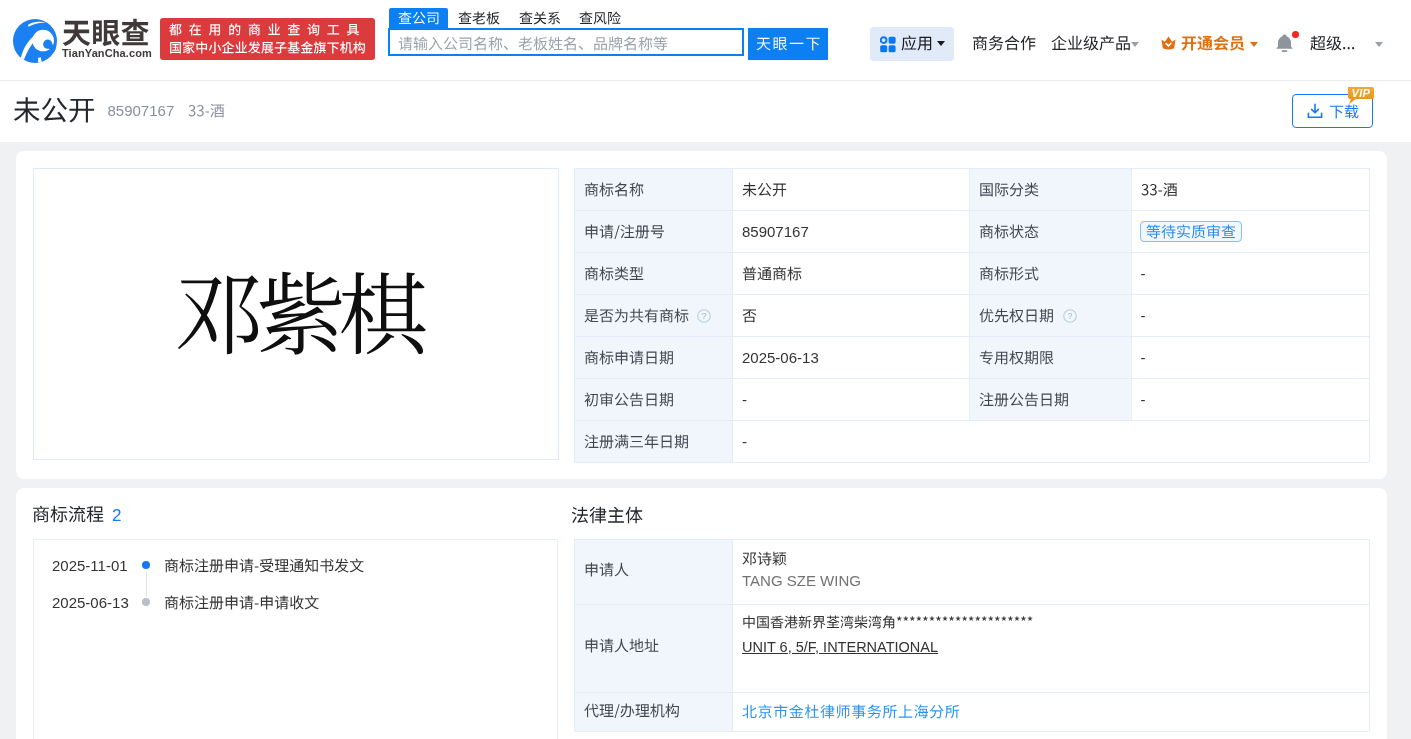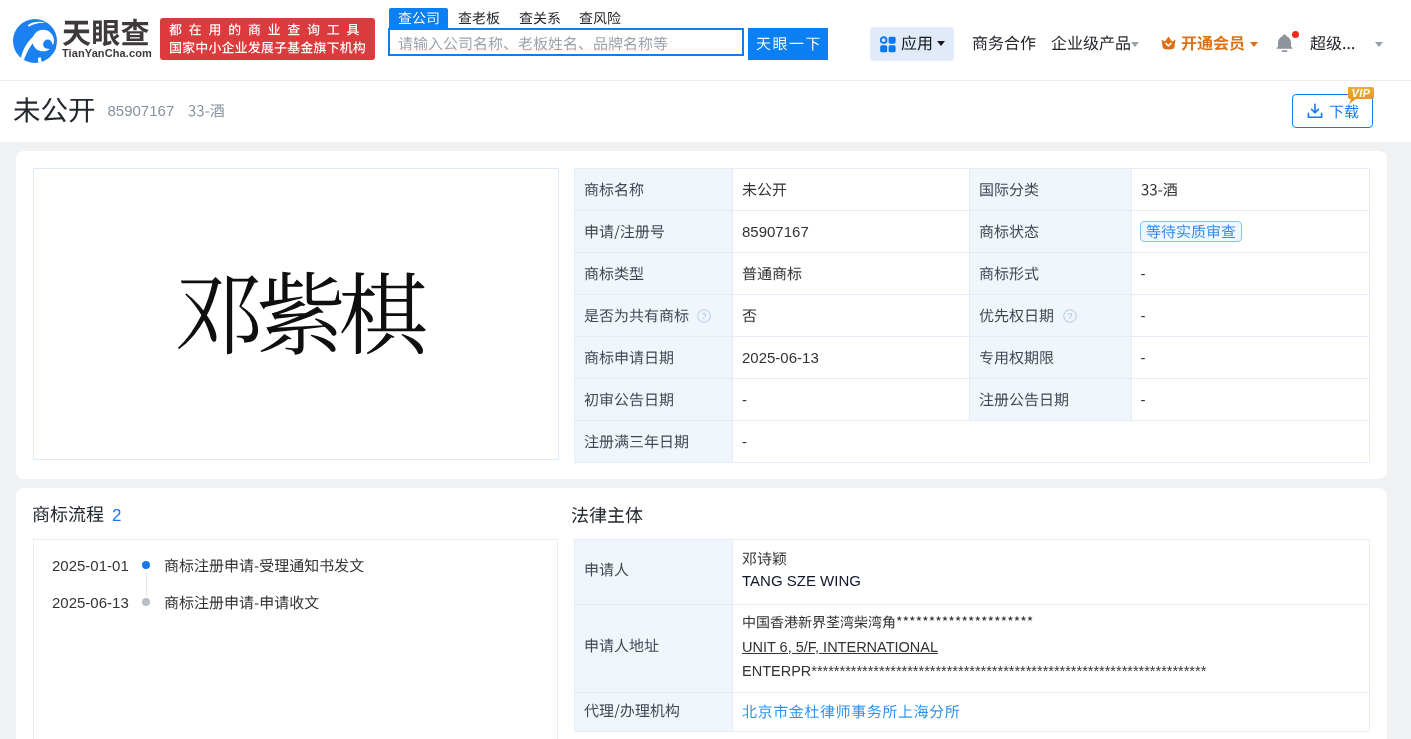--- a/index.html
+++ b/index.html
@@ -608,21 +608,21 @@
     <div style="position:absolute;left:112.0px;top:507.0px;font:400 17px 'Liberation Sans',sans-serif;color:#1778f2;line-height:1;white-space:pre;">2</div>
     <svg class="t" style="left:570.5px;top:505.5px;" width="72.00" height="18" viewBox="0 0 4000 1000">
       <g transform="translate(0,880) scale(1,-1)" fill="#23272e">
         <use href="#r6cd5" x="0"></use>
         <use href="#r5f8b" x="1000"></use>
         <use href="#r4e3b" x="2000"></use>
         <use href="#r4f53" x="3000"></use>
       </g>
     </svg>
     <div style="position:absolute;left:32.5px;top:539px;width:525px;height:200px;border:1px solid #e9eef4;border-bottom:none;background:#fff"></div>
-    <div style="position:absolute;left:52.0px;top:557.7px;font:400 15px 'Liberation Sans',sans-serif;color:#333;line-height:1;white-space:pre;">2025-01-01</div>
+    <div style="position:absolute;left:52.0px;top:557.7px;font:400 15px 'Liberation Sans',sans-serif;color:#333;line-height:1;white-space:pre;">2025-11-01</div>
     <div style="position:absolute;left:142px;top:561px;width:8px;height:8px;border-radius:50%;background:#1678f0"></div>
     <svg class="t" style="left:163.5px;top:557.6px;" width="200.21" height="15" viewBox="0 0 13347 1000">
       <g transform="translate(0,880) scale(1,-1)" fill="#333">
         <use href="#r5546" x="0"></use>
         <use href="#r6807" x="1000"></use>
         <use href="#r6ce8" x="2000"></use>
         <use href="#r518c" x="3000"></use>
         <use href="#r7533" x="4000"></use>
         <use href="#r8bf7" x="5000"></use>
         <use href="#r2d" x="6000"></use>
@@ -688,21 +688,21 @@
         <use href="#r6784" x="5392"></use>
       </g>
     </svg>
     <svg class="t" style="left:742.0px;top:551.4px;" width="45.00" height="15" viewBox="0 0 3000 1000">
       <g transform="translate(0,880) scale(1,-1)" fill="#333">
         <use href="#r9093" x="0"></use>
         <use href="#r8bd7" x="1000"></use>
         <use href="#r9896" x="2000"></use>
       </g>
     </svg>
-    <div style="position:absolute;left:742.0px;top:572.7px;font:400 15px 'Liberation Sans',sans-serif;color:#0f172a;line-height:1;white-space:pre;">TANG SZE WING</div>
+    <div style="position:absolute;left:742.0px;top:572.7px;font:400 15px 'Liberation Sans',sans-serif;color:#737373;line-height:1;white-space:pre;">TANG SZE WING</div>
     <svg class="t" style="left:742.0px;top:615.4px;" width="291.30" height="14" viewBox="0 0 20807 1000">
       <g transform="translate(0,880) scale(1,-1)" fill="#333">
         <use href="#r4e2d" x="0"></use>
         <use href="#r56fd" x="1000"></use>
         <use href="#r9999" x="2000"></use>
         <use href="#r6e2f" x="3000"></use>
         <use href="#r65b0" x="4000"></use>
         <use href="#r754c" x="5000"></use>
         <use href="#r8343" x="6000"></use>
         <use href="#r6e7e" x="7000"></use>
@@ -726,21 +726,20 @@
         <use href="#r2a" x="17538"></use>
         <use href="#r2a" x="18005"></use>
         <use href="#r2a" x="18472"></use>
         <use href="#r2a" x="18939"></use>
         <use href="#r2a" x="19406"></use>
         <use href="#r2a" x="19873"></use>
         <use href="#r2a" x="20340"></use>
       </g>
     </svg>
     <div style="position:absolute;left:742.0px;top:639.5px;font:400 14.5px 'Liberation Sans',sans-serif;color:#333;line-height:1;white-space:pre;text-decoration:underline;">UNIT 6, 5/F, INTERNATIONAL</div>
-    <div style="position:absolute;left:742.0px;top:663.5px;font:400 14.5px 'Liberation Sans',sans-serif;color:#333;line-height:1;white-space:pre;">ENTERPR**********************************************************************</div>
     <svg class="t" style="left:742.0px;top:703.9px;" width="217.80" height="15" viewBox="0 0 14520 1000">
       <g transform="translate(0,880) scale(1,-1)" fill="#2b92ee">
         <use href="#r5317" x="0"></use>
         <use href="#r4eac" x="1040"></use>
         <use href="#r5e02" x="2080"></use>
         <use href="#r91d1" x="3120"></use>
         <use href="#r675c" x="4160"></use>
         <use href="#r5f8b" x="5200"></use>
         <use href="#r5e08" x="6240"></use>
         <use href="#r4e8b" x="7280"></use>

